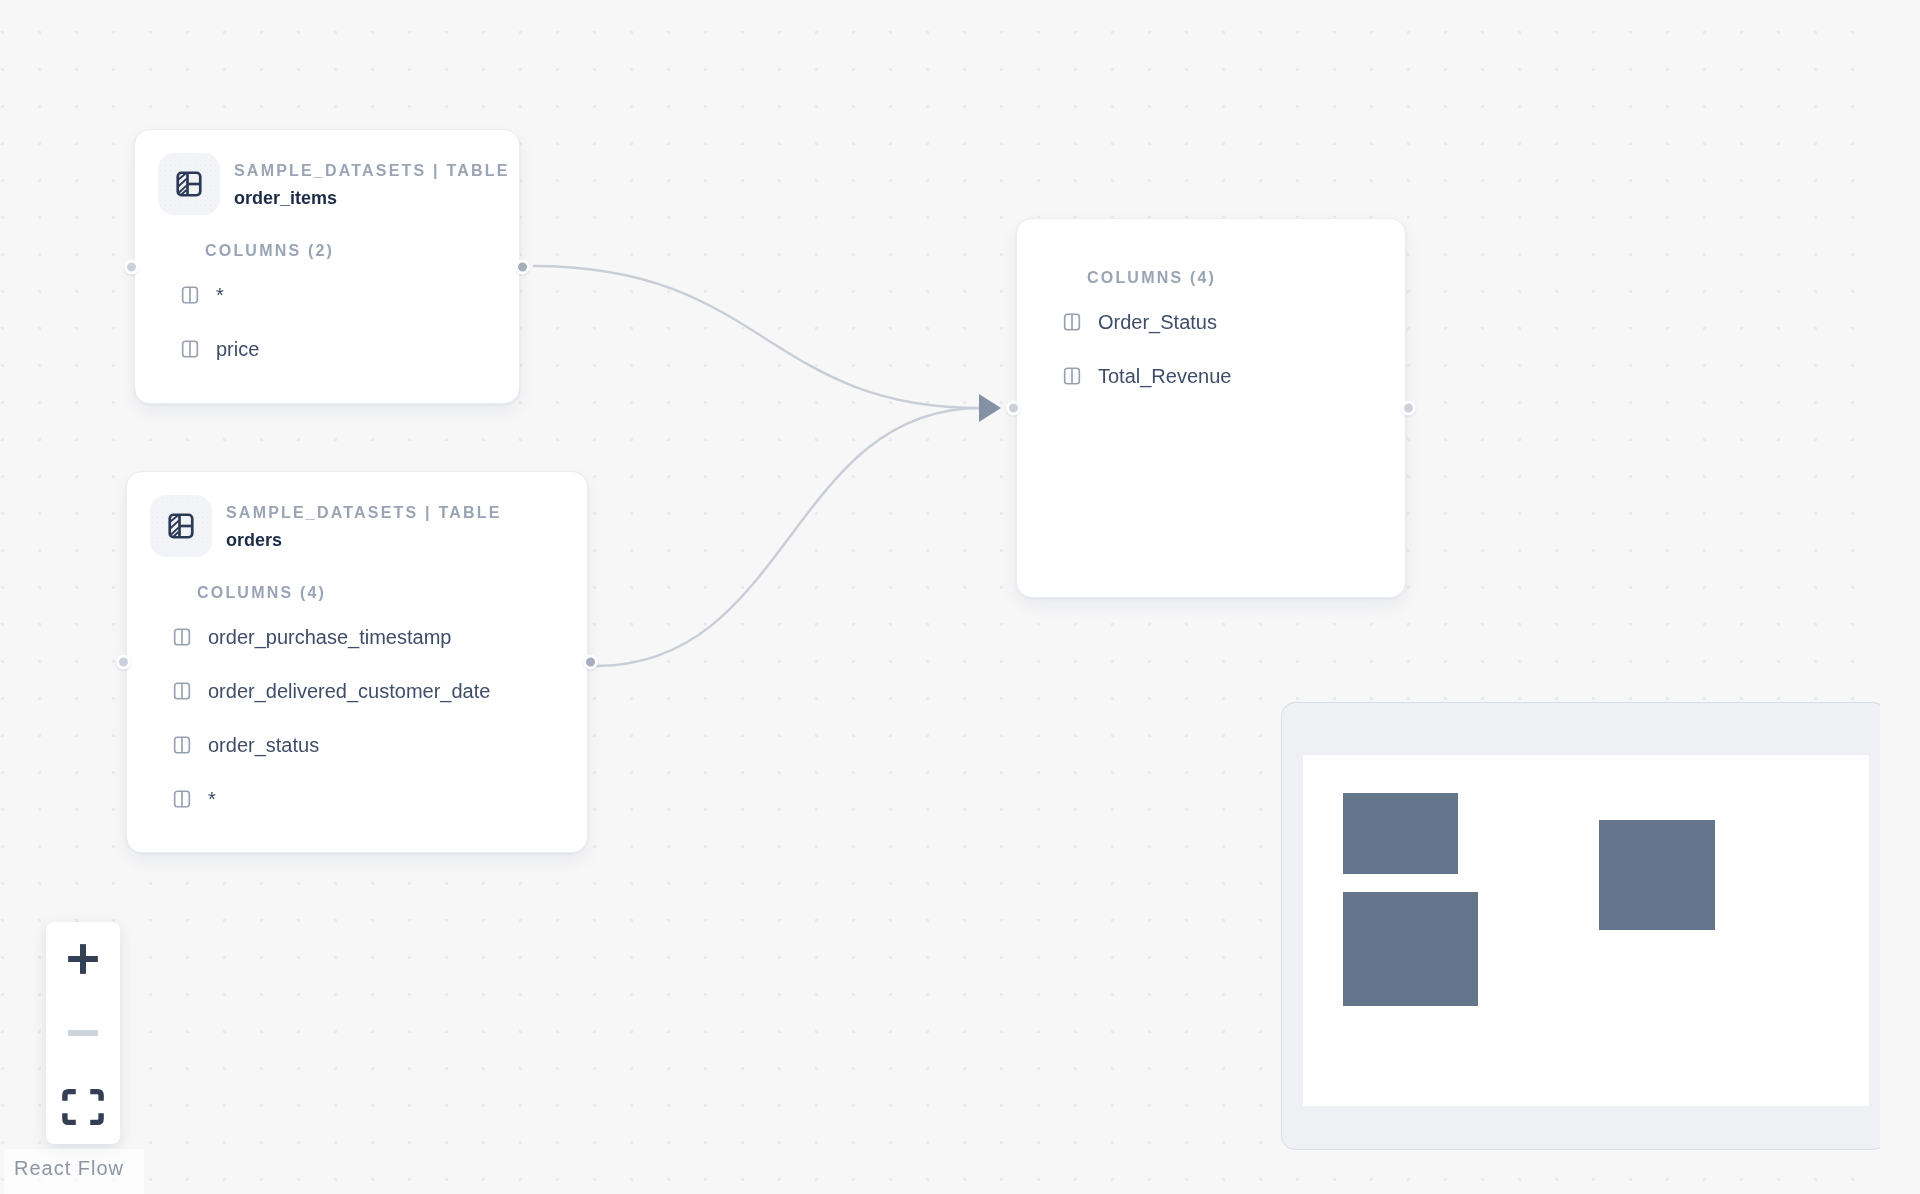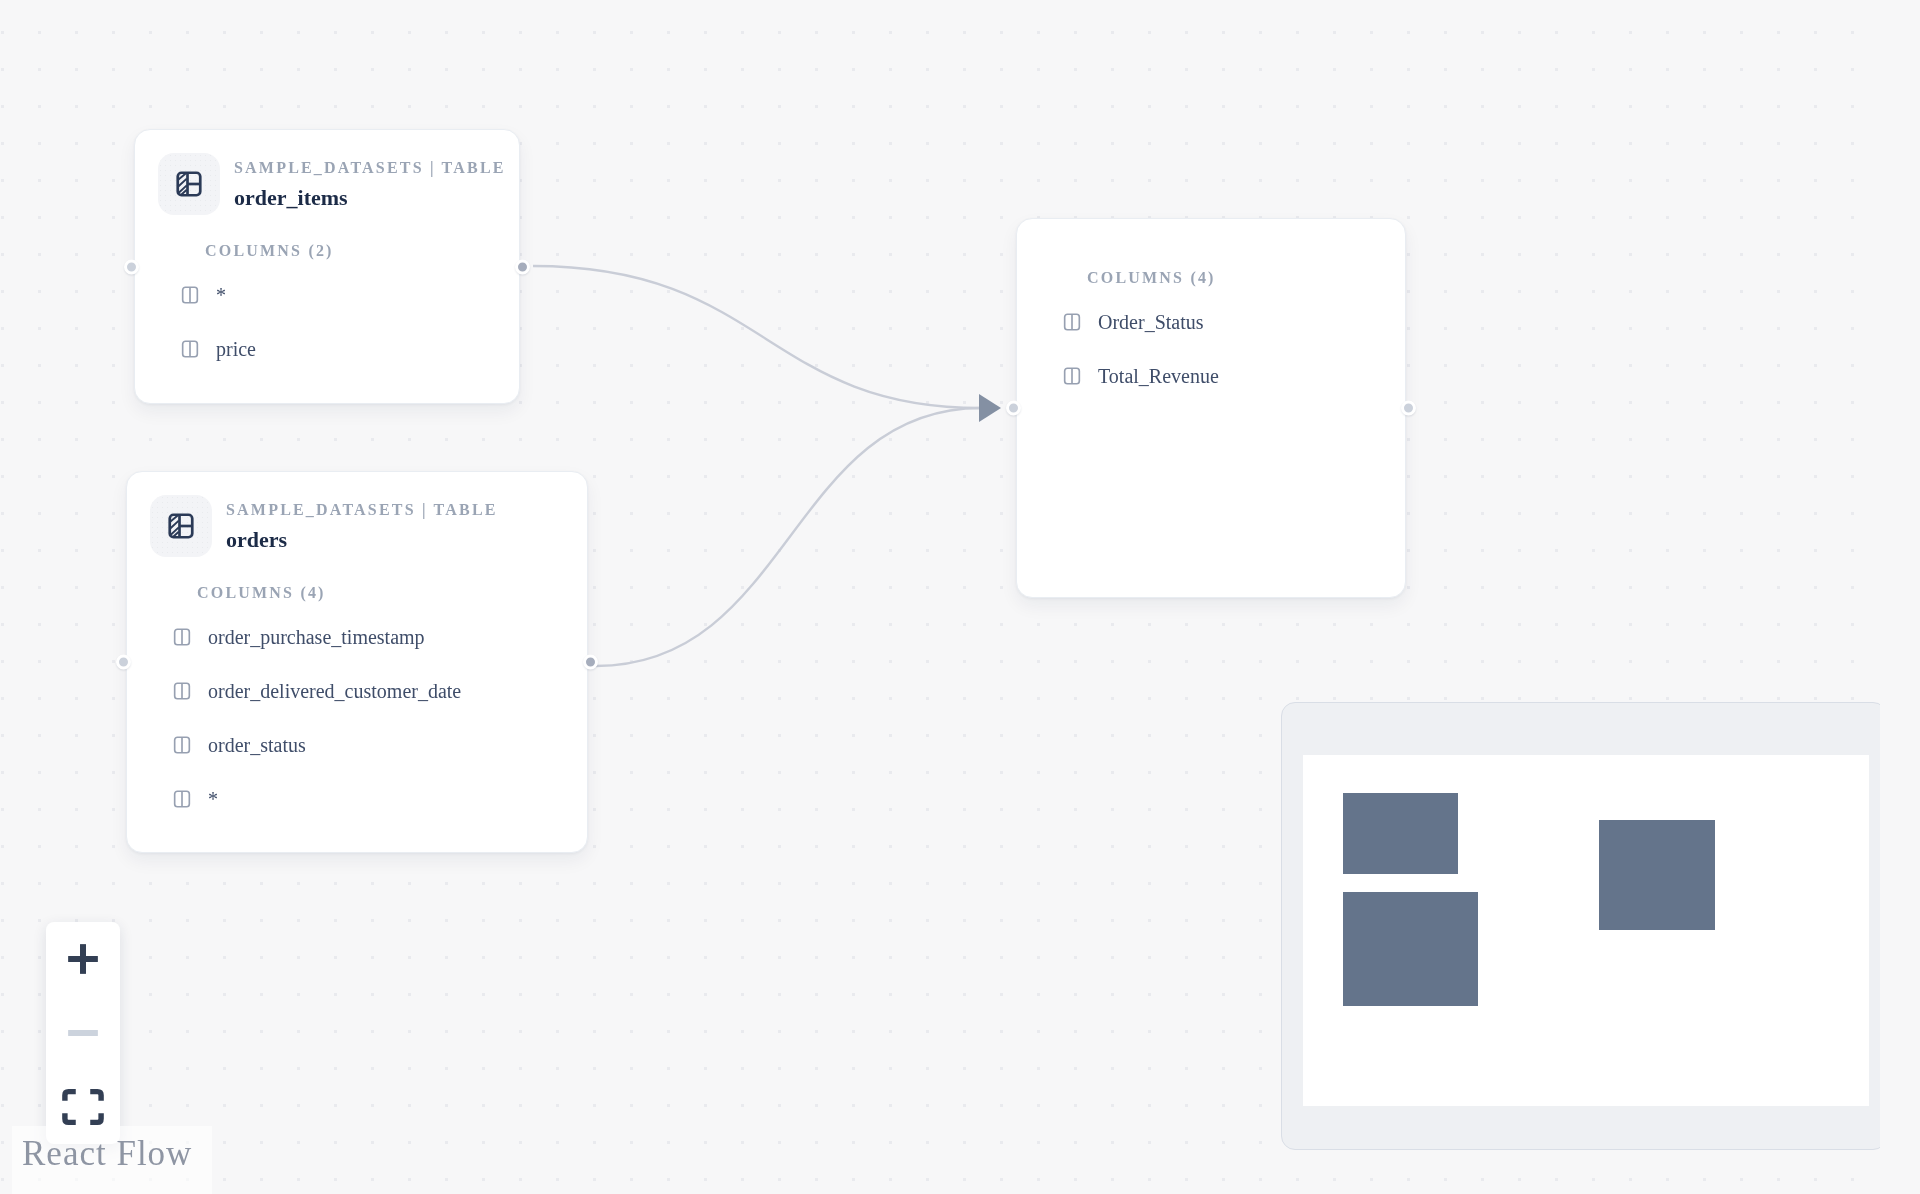--- a/index.html
+++ b/index.html
@@ -1,19 +1,19 @@
 <!DOCTYPE html>
 <html><head>
 <meta charset="utf-8">
 <style>
   html,body{margin:0;padding:0;background:#f7f7f8;}
   *{box-sizing:border-box;}
   .canvas{
     position:relative;width:1880px;height:1194px;overflow:hidden;
-    font-family:Liberation Serif, serif;
+    font-family:Liberation Sans, sans-serif;
     background-color:#f7f7f8;
     background-image:radial-gradient(circle,#e9eaee 1.7px,transparent 1.8px);
     background-size:37px 37px;background-position:21px 14px;
   }
   
   .edges{position:absolute;left:0;top:0;pointer-events:none;}
   .edge{fill:none;stroke:#c9cdd7;stroke-width:2.4px;}
   
   .node{
     position:absolute;background:#fff;border:1px solid #e9edf2;border-radius:16px;
@@ -25,21 +25,21 @@
   #node-2{left:1016px;top:218px;width:390px;height:380px;}
   .node-header{display:flex;gap:14px;align-items:center;}
   .chip{
     width:62px;height:62px;border-radius:16px;background:#f3f4f7;
     display:flex;align-items:center;justify-content:center;flex:0 0 auto;
     background-image:radial-gradient(circle,#e9ebee 0.8px,transparent 0.9px);
     background-size:5px 5px;
   }
   .head-text{display:flex;flex-direction:column;gap:8px;margin-top:2px;}
   .badge{font-size:16px;font-weight:700;letter-spacing:2.2px;color:#9aa4b4;white-space:nowrap;}
-  .title{font-size:22px;font-weight:700;color:#1c2b47;white-space:nowrap;}
+  .title{font-size:18px;font-weight:700;color:#1c2b47;white-space:nowrap;}
   .cols-label{margin-top:27px;font-size:16px;font-weight:700;letter-spacing:2.2px;color:#9aa4b4;margin-left:47px;}
   .rows{margin-top:8px;}
   .col-row{display:flex;align-items:center;gap:15px;height:54px;padding-left:21px;}
   .col-name{font-size:20px;font-weight:500;color:#3f4d69;white-space:nowrap;}
   .col-icon{display:flex;align-items:center;}
   
   .handle{
     position:absolute;width:15px;height:15px;border-radius:50%;
     border:3px solid #fff;top:50%;transform:translateY(-50%);
     box-shadow:0 1px 2px rgba(24,39,75,.12);
@@ -62,23 +62,23 @@
     position:absolute;left:1281px;top:702px;width:606px;height:448px;
     background:#eef0f3;border:1px solid #d9dee6;border-radius:14px;
   }
   .mm-view{position:absolute;left:21px;top:52px;width:566px;height:351px;background:#fff;}
   .mm-node{position:absolute;background:#64748b;}
   #mm-node-0{left:61px;top:90px;width:115px;height:81px;}
   #mm-node-1{left:61px;top:189px;width:135px;height:114px;}
   #mm-node-2{left:317px;top:117px;width:116px;height:110px;}
   
   .attribution{
-    position:absolute;left:12px;bottom:0;padding:8px 20px 20px 10px;
+    position:absolute;left:4px;bottom:0;padding:8px 20px 14px 10px;
     background:rgba(255,255,255,.6);
-    font-size:35px;color:#8e95a3;letter-spacing:1px;white-space:nowrap;cursor:pointer;
+    font-size:20px;color:#8e95a3;letter-spacing:1px;white-space:nowrap;cursor:pointer;
   }
 </style>
 </head>
 <body>
 
 <div class="canvas">
 
   <svg class="edges" width="1920" height="1194">
     <path class="edge" d="M 533 266 C 765 266, 765 408, 981 408"></path>
     <path class="edge" d="M 596 666 C 790 666, 790 408, 981 408"></path>

